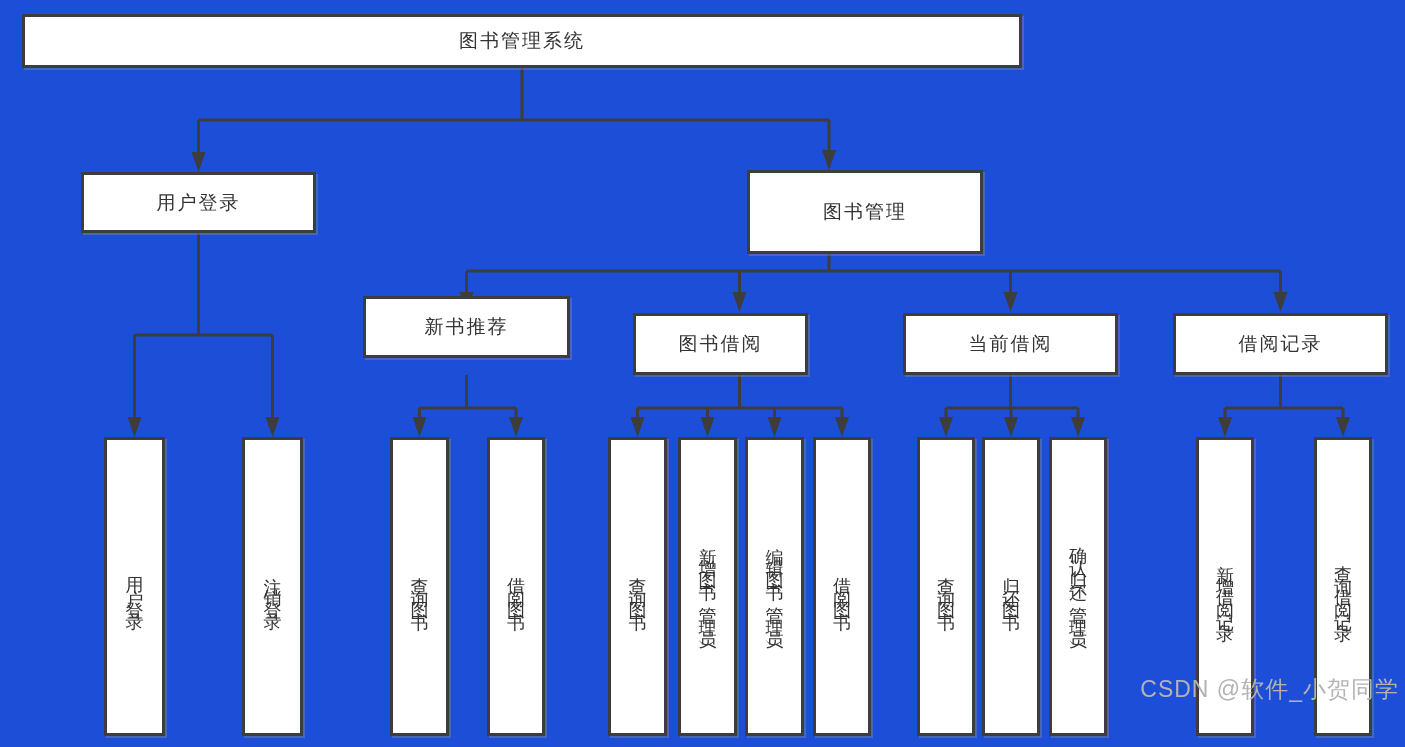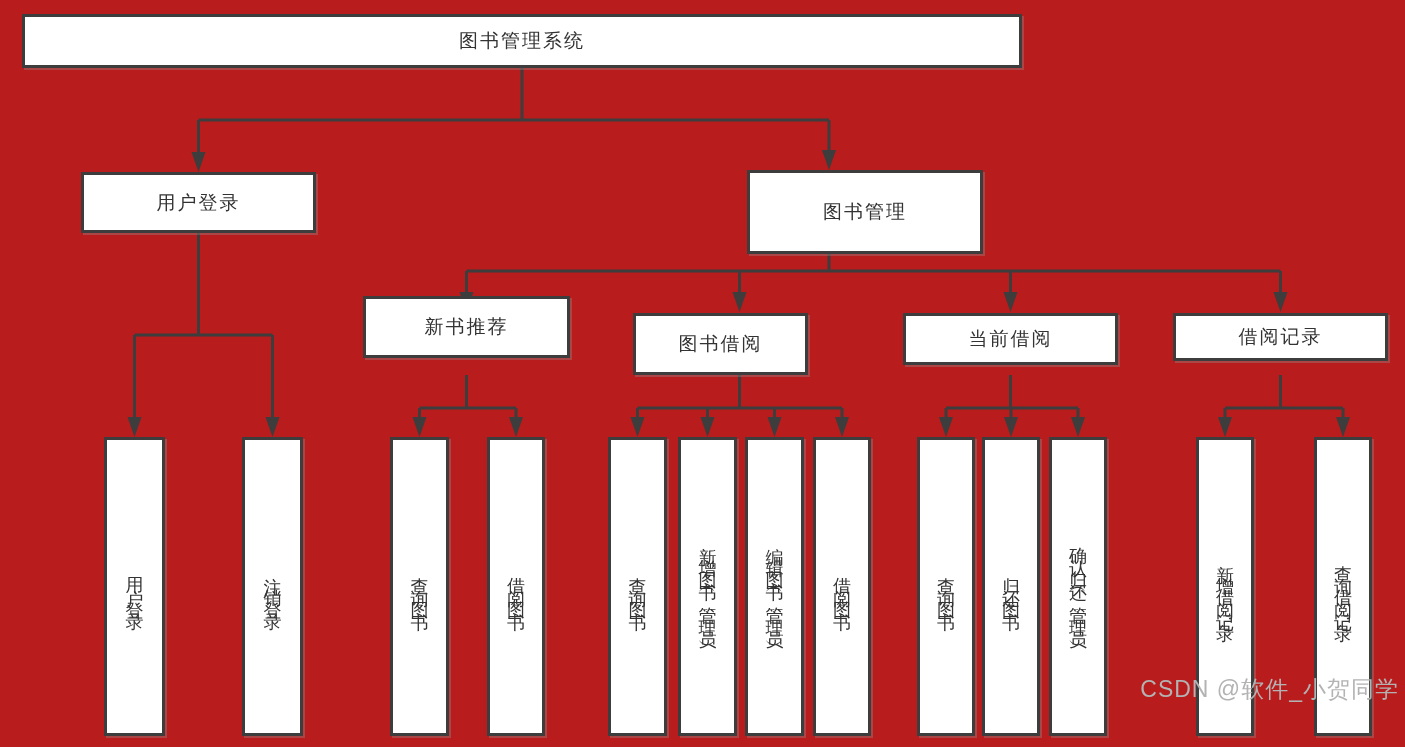--- a/index.html
+++ b/index.html
@@ -1,17 +1,17 @@
 <!DOCTYPE html>
 <html><head>
 <meta charset="utf-8">
 <style>
   html,body{margin:0;padding:0;background:#ffffff;}
   .canvas{
-    position:relative;width:1405px;height:747px;background:#b91c1c;
+    position:relative;width:1405px;height:747px;background:#1d4ed8;
     font-family:"Liberation Sans",sans-serif;overflow:hidden;color:#333333;
   }
   .connectors{position:absolute;left:0;top:0;width:1405px;height:747px;}
   .node{
     position:absolute;background:#ffffff;border:3px solid #3d3d3d;
     box-sizing:border-box;display:flex;align-items:center;justify-content:center;
     box-shadow:2px 2px 0 rgba(150,150,150,0.35);
   }
   .node.h span{font-size:19px;letter-spacing:2px;white-space:nowrap;}
   .node.v span{
@@ -71,24 +71,24 @@
   <div class="node h" style="left:747px;top:170px;width:236px;height:84px">
     <span>图书管理</span>
   </div>
 
   <div class="node h" style="left:363px;top:296px;width:207px;height:62px">
     <span>新书推荐</span>
   </div>
   <div class="node h" style="left:633px;top:313px;width:175px;height:62px">
     <span>图书借阅</span>
   </div>
-  <div class="node h" style="left:903px;top:313px;width:215px;height:52px">
+  <div class="node h" style="left:903px;top:313px;width:215px;height:62px">
     <span>当前借阅</span>
   </div>
-  <div class="node h" style="left:1173px;top:313px;width:215px;height:48px">
+  <div class="node h" style="left:1173px;top:313px;width:215px;height:62px">
     <span>借阅记录</span>
   </div>
 
   <div class="node v" style="left:104px;top:437px;width:61px;height:299px">
     <span>用户登录</span>
   </div>
   <div class="node v" style="left:242px;top:437px;width:61px;height:299px">
     <span>注销登录</span>
   </div>
 

